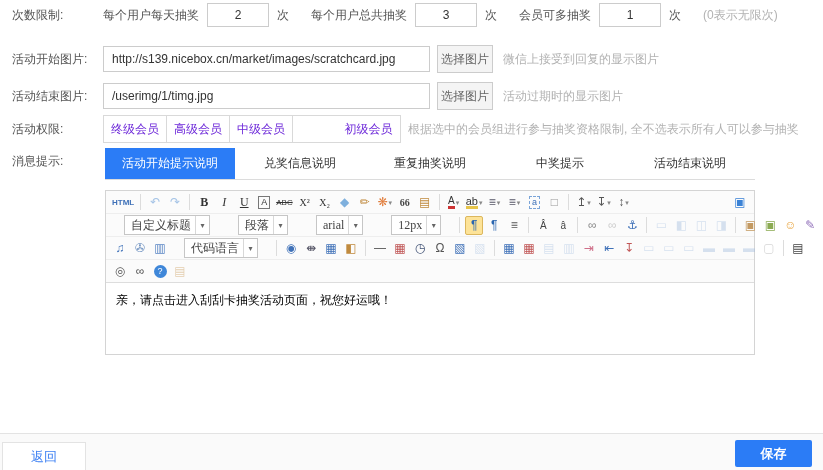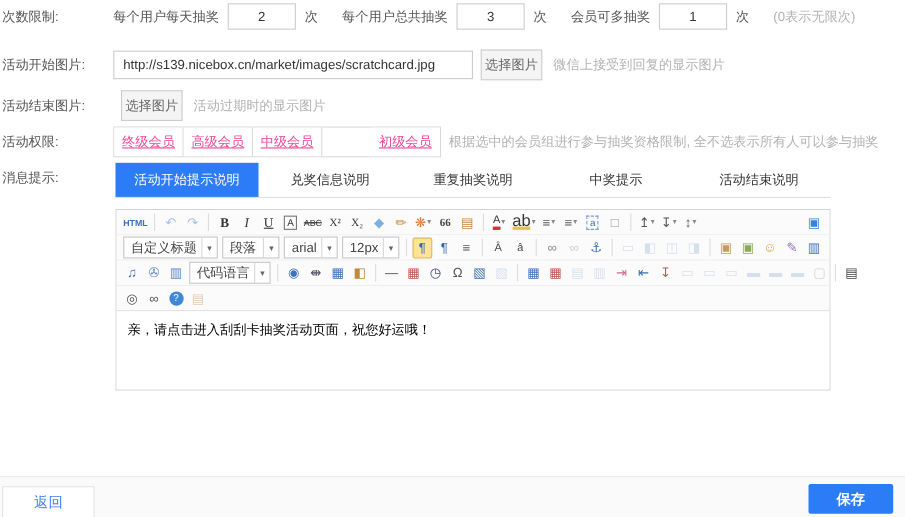--- a/index.html
+++ b/index.html
@@ -1,34 +1,34 @@
 <!DOCTYPE html>
 <html><head>
 <meta charset="utf-8">
 <style>
   * { box-sizing: border-box; margin: 0; padding: 0; }
   html,body { width:823px; height:470px; background:#fff; overflow:hidden;
     font-family:"Liberation Sans","DejaVu Sans",sans-serif; font-size:12px; color:#555; }
   .page { position:relative; width:823px; height:470px; }
 
   .form-row { position:absolute; left:0; width:823px; display:flex; align-items:center; }
-  .form-label { width:103px; flex:0 0 103px; padding-left:2px; color:#555; }
+  .form-label { width:103px; flex:0 0 103px; padding-left:12px; color:#555; }
 
   input[type=text] { border:1px solid #ccc; background:#fff; color:#333; font-size:12px;
     font-family:inherit; outline:none; }
   .num-input { width:62px; height:24px; text-align:center; margin:0 8px; }
   .url-input { width:327px; height:26px; padding:0 8px; }
   .pick-btn { height:28px; width:56px; margin-left:7px; background:#f4f4f4; border:1px solid #ccc;
     color:#666; font-size:12px; font-family:inherit; cursor:pointer; }
   .hint { color:#b2b2b2; margin-left:10px; }
   .gap-lg { margin-left:22px; }
 
   .seg-group { display:inline-flex; border:1px solid #d9d9d9; background:#fff; }
   .seg-btn { width:63px; height:26px; display:flex; align-items:center; justify-content:center;
-    color:#ec4899; border-right:1px solid #d9d9d9; cursor:pointer; background:#fff;text-decoration:underline; }
+    color:#6d28d9; border-right:1px solid #d9d9d9; cursor:pointer; background:#fff; }
   .seg-btn:last-child { border-right:none;margin-left:44px; }
 
   .tabs { position:absolute; left:105px; top:148px; width:650px; height:32px; display:flex;
     border-bottom:1px solid #dcdcdc; background:#fff; }
   .tab { flex:1; display:flex; align-items:center; justify-content:center; color:#333;
     cursor:pointer; font-size:12px;text-align:center; }
   .tab.active { background:#2b7cf6; color:#fff; }
 
   .editor { position:absolute; left:105px; top:190px; width:650px; height:165px;
     border:1px solid #d4d4d4; background:#fff; display:flex; flex-direction:column; }
@@ -36,22 +36,22 @@
     border-bottom:1px solid #eee; flex:0 0 23px; }
   .tb-btn { display:inline-flex; align-items:center; justify-content:center; min-width:18px;
     height:19px; margin:0 1px; padding:0 1px; border-radius:2px; cursor:pointer; color:#555;
     font-size:12px; line-height:19px; white-space:nowrap; }
   .tb-btn.dim { opacity:.4; }
   .tb-btn.hl { background:#fde398; border:1px solid #dcb75d; }
   .tb-caret { font-size:7px; color:#888; margin-left:1px; }
   .tb-sep { width:1px; height:16px; background:#dcdcdc; margin:0 4px; flex:0 0 1px; }
   .tb-spacer { flex:1; }
   .tb-dd { display:inline-flex; align-items:center; justify-content:space-between;
-    height:20px; border:1px solid #c6c6c6; background:#fff; margin:0 2px; padding-left:6px;
-    color:#444; cursor:pointer; font-size:12px; }
+    height:20px; border:1px solid #c6c6c6; background:#fff; margin:0 14px; padding-left:6px;
+    color:#444; cursor:pointer; font-size:12px;font-family:Liberation Serif, serif; }
   .dd-caret { width:14px; height:18px; display:flex; align-items:center; justify-content:center;
     border-left:1px solid #d8d8d8; margin-left:4px; font-size:8px; color:#666; }
   .editor-body { flex:1; background:#fff; padding:8px 10px; color:#000; font-size:12px;
     line-height:1.6; overflow:hidden; }
 
   .footer-divider { position:absolute; left:0; top:433px; width:823px; height:1px; background:#e3e3e3; }
   .footer { position:absolute; left:0; top:434px; width:823px; height:36px; background:#fafafa; }
   .back-btn { position:absolute; left:2px; top:8px; width:84px; height:30px; background:#fff;
     border:1px solid #e3e3e3; color:#3b7ff3; font-size:13px; font-family:inherit;
     cursor:pointer; }
@@ -79,20 +79,21 @@
 
   <div class="form-row" style="top:45px;">
     <div class="form-label">活动开始图片:</div>
     <input type="text" class="url-input" value="http://s139.nicebox.cn/market/images/scratchcard.jpg" style="">
     <button class="pick-btn">选择图片</button>
     <span class="hint">微信上接受到回复的显示图片</span>
   </div>
 
   <div class="form-row" style="top:82px;">
     <div class="form-label">活动结束图片:</div>
+    <input type="text" class="url-input" value="/userimg/1/timg.jpg" style="">
     <button class="pick-btn">选择图片</button>
     <span class="hint">活动过期时的显示图片</span>
   </div>
 
   <div class="form-row" style="top:115px;">
     <div class="form-label">活动权限:</div>
     <div class="seg-group">
       <div class="seg-btn">终级会员</div>
       <div class="seg-btn">高级会员</div>
       <div class="seg-btn">中级会员</div>
@@ -162,21 +163,21 @@
         </span>
         <span class="tb-btn">
           <span style="color: rgb(192, 138, 62);">▤</span>
         </span>
         <span class="tb-sep"></span>
         <span class="tb-btn">
           <span style="font-size:10px;line-height:10px;border-bottom:3px solid #cc3333;color:#333">A</span>
           <span class="tb-caret">▾</span>
         </span>
         <span class="tb-btn">
-          <span style="font-size:15px;line-height:10px;border-bottom:3px solid #e6c44a;color:#333">ab</span>
+          <span style="font-size:11px;line-height:10px;border-bottom:3px solid #e6c44a;color:#333">ab</span>
           <span class="tb-caret">▾</span>
         </span>
         <span class="tb-btn">
           <span style="color: rgb(85, 85, 102);">≡</span>
           <span class="tb-caret">▾</span>
         </span>
         <span class="tb-btn">
           <span style="color: rgb(85, 85, 102);">≡</span>
           <span class="tb-caret">▾</span>
         </span>

